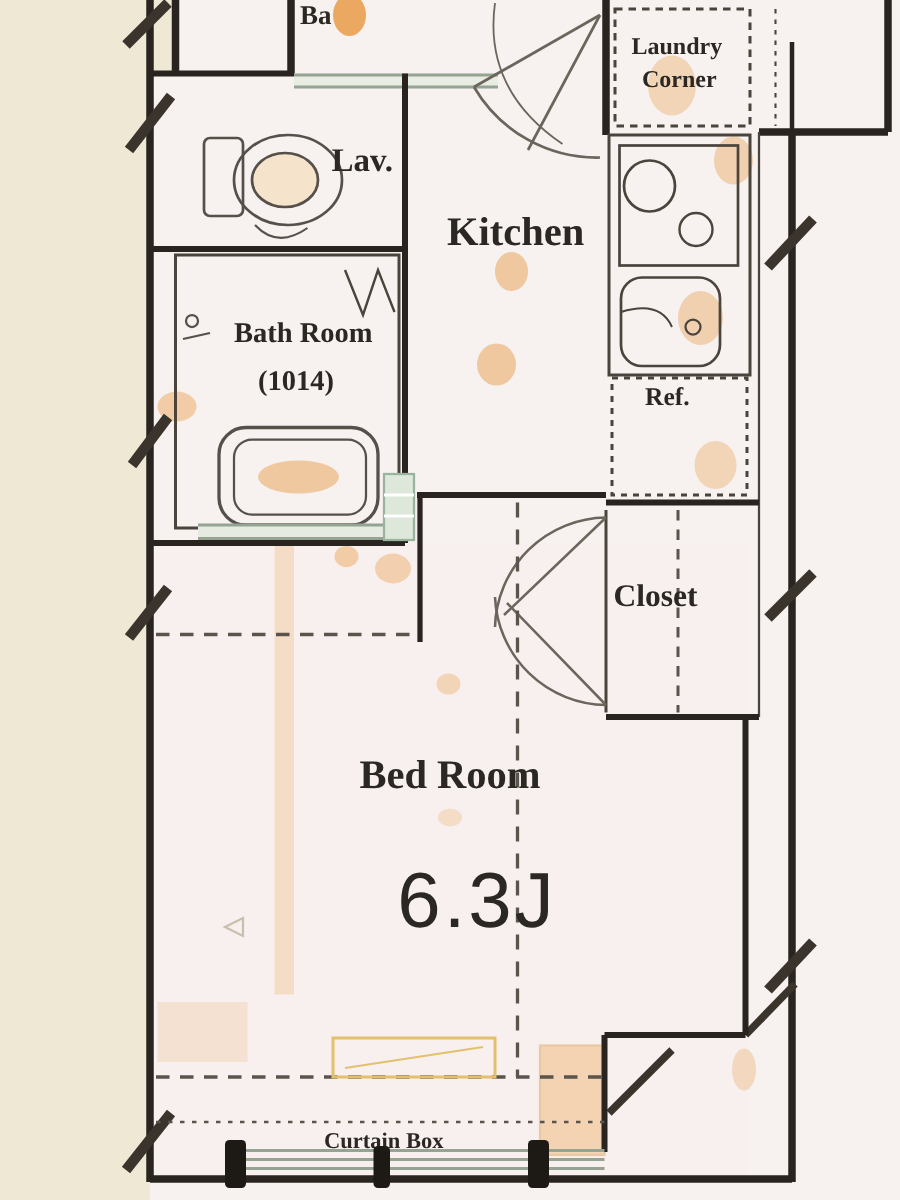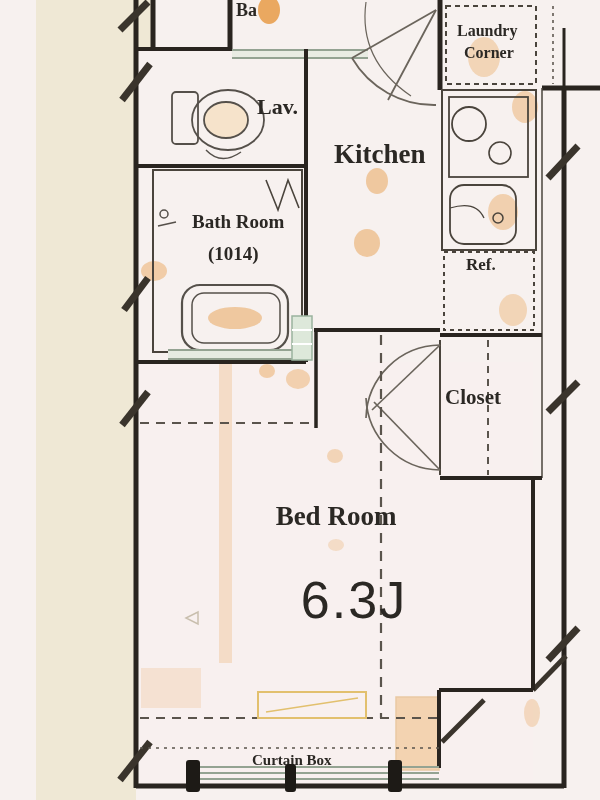--- a/index.html
+++ b/index.html
@@ -1,17 +1,17 @@
 <!DOCTYPE html>
 <html><head>
 <meta charset="utf-8">
 <style>
   html,body{margin:0;padding:0;width:600px;height:800px;overflow:hidden;
     background:#f7f1ef;font-family:"Liberation Serif",serif;}
-  .plan-wrap{position:relative;width:500px;height:800px;margin-left:36px;}
+  .plan-wrap{position:relative;width:500px;height:800px;}
   svg{position:absolute;left:0;top:0;}
   text{fill:#2b2824;}
   .t-serif{font-family:"Liberation Serif","DejaVu Serif",serif;}
   .t-sans{font-family:"Liberation Sans","DejaVu Sans",sans-serif;}
 </style>
 </head>
 <body>
 
 <div class="plan-wrap">
 <svg width="600" height="800" viewBox="0 0 600 800">

